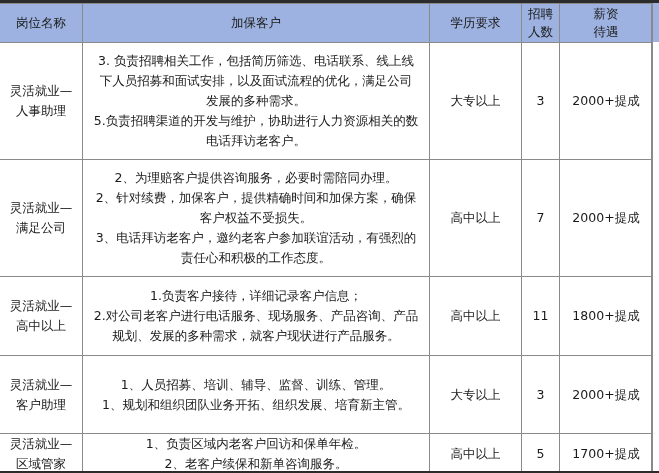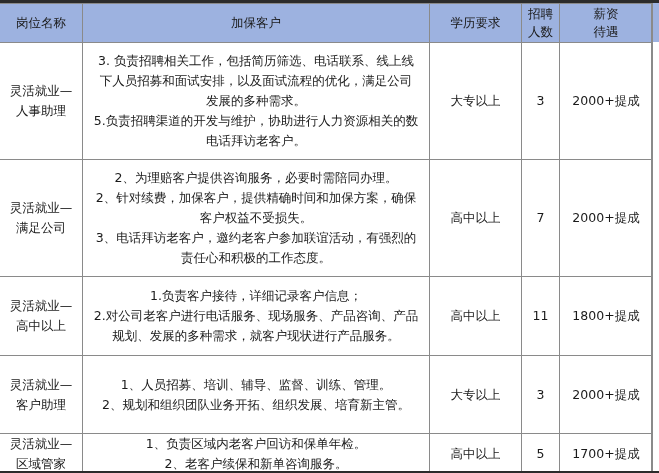--- a/index.html
+++ b/index.html
@@ -119,21 +119,21 @@
       <td>1800+提成</td>
     </tr>
 
     <tr style="height:78px">
       <td>
         <span class="name-line">灵活就业—</span>
         <span class="name-line">客户助理</span>
       </td>
       <td>
         <span class="desc-line">1、人员招募、培训、辅导、监督、训练、管理。</span>
-        <span class="desc-line">2、规划和组织团队业务开拓、组织发展、培育新主管。</span>
+        <span class="desc-line">1、规划和组织团队业务开拓、组织发展、培育新主管。</span>
       </td>
       <td>大专以上</td>
       <td>3</td>
       <td>2000+提成</td>
     </tr>
 
     <tr style="height:39px">
       <td>
         <span class="name-line">灵活就业—</span>
         <span class="name-line">区域管家</span>

